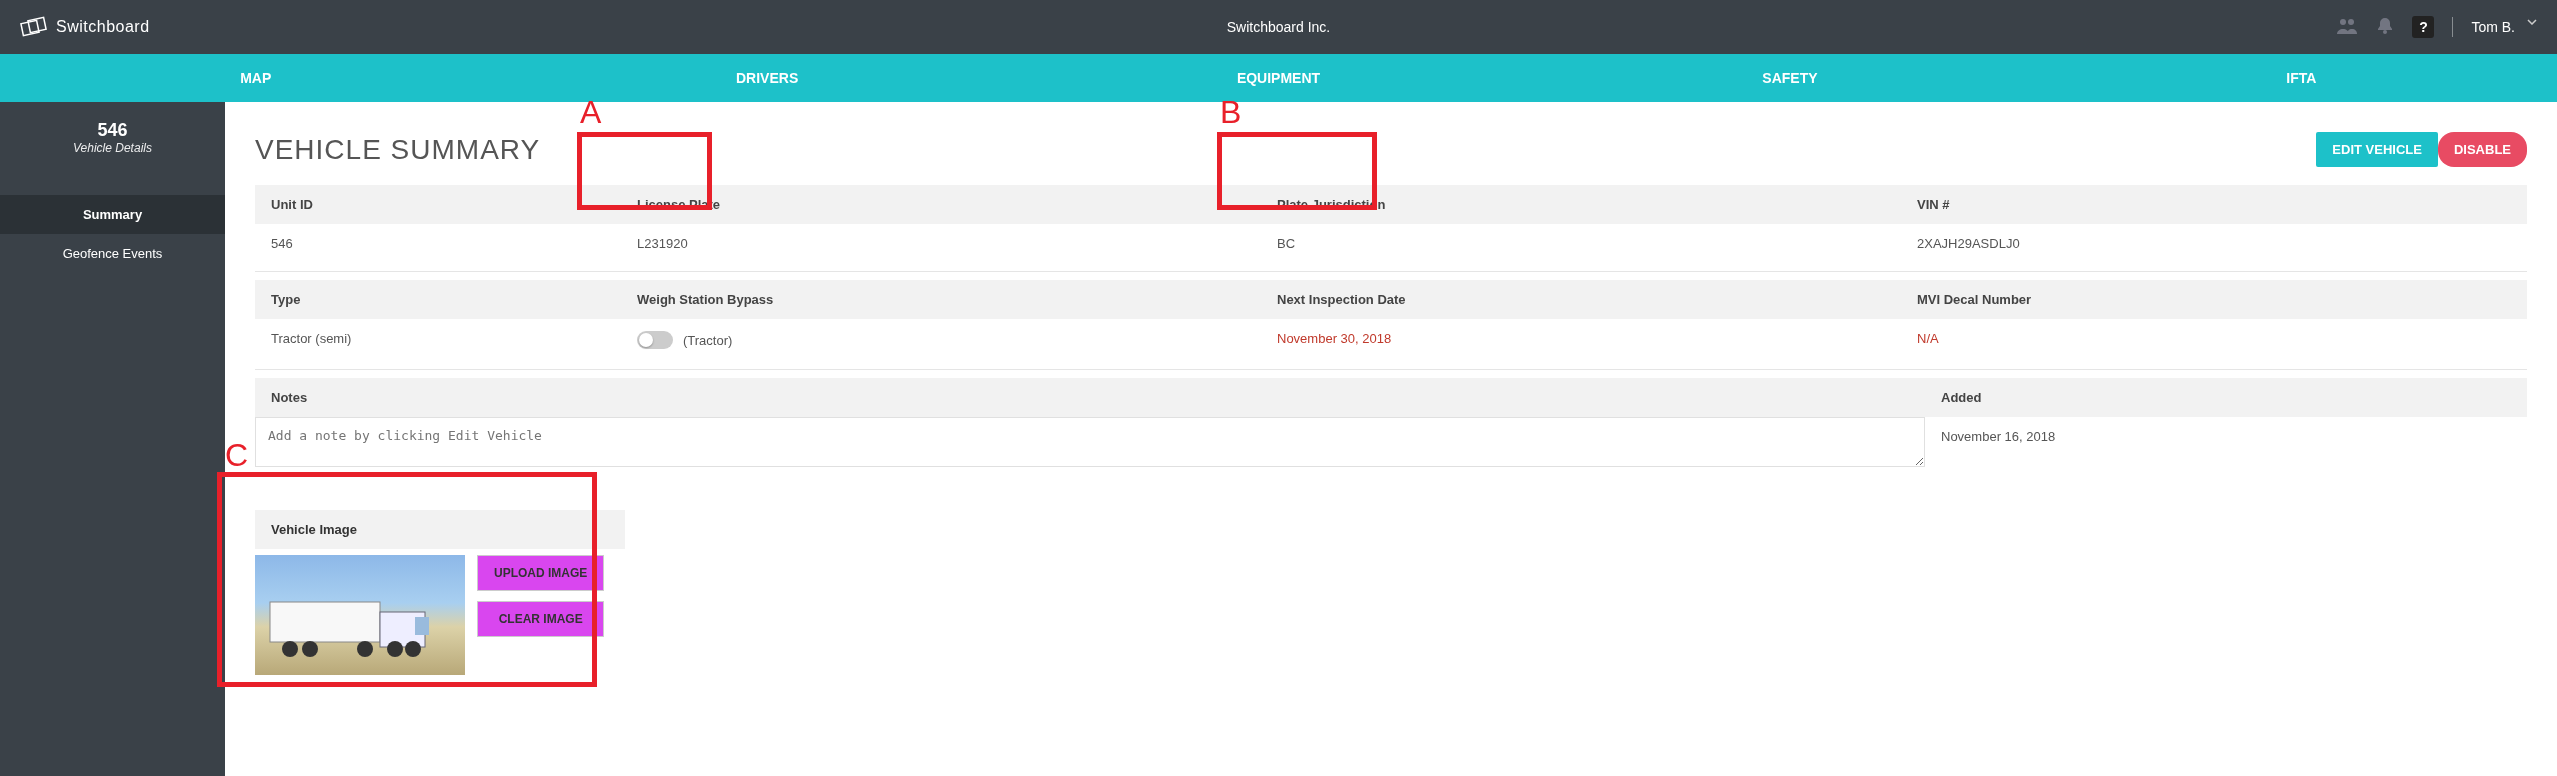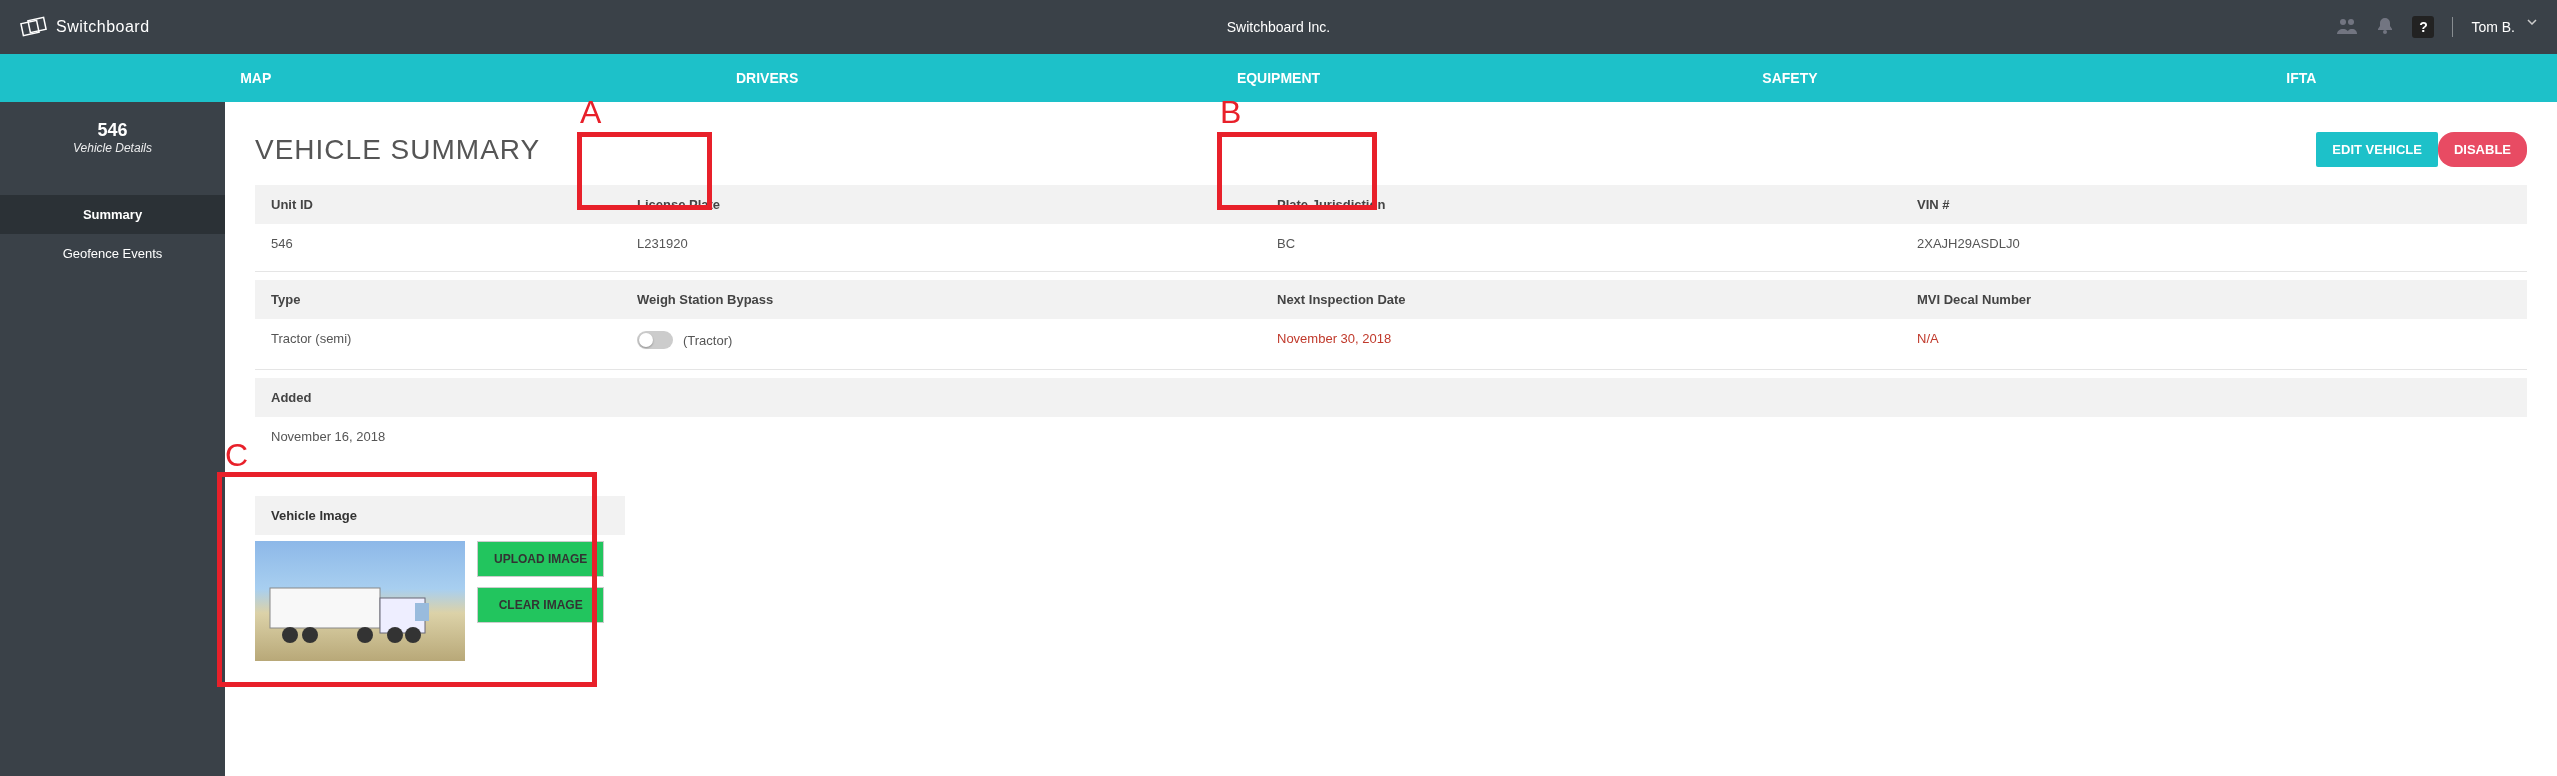--- a/index.html
+++ b/index.html
@@ -67,21 +67,21 @@
   .added-col { flex:1; }
   .notes-area { width:100%; height:50px; border:1px solid #e0e0e0; padding:10px 12px; font-size:13px; color:#888; resize: both; }
   
   
   .vimg-section { margin-top: 40px; width: 370px; }
   .vimg-head { background:#f2f2f2; padding:12px 16px; font-weight:600; margin-bottom: 2px;}
   .vimg-body { display:flex; gap:12px; padding:4px 0;}
   .vimg-thumb { width:210px; height:120px; background: linear-gradient(to bottom, #8db8e8 0%, #a8cff0 40%, #dcd2a8 60%, #b8a878 100%); position:relative; overflow:hidden;}
   .truck-svg { position:absolute; bottom:8px; left:10px; }
   .vimg-btns { display:flex; flex-direction:column; gap:10px;}
-  .btn-outline { background:#22c55e; border:1px solid #ccc; padding:10px 16px; font-size:12px; font-weight:600; cursor:pointer; color:#333;}
+  .btn-outline { background:#d946ef; border:1px solid #ccc; padding:10px 16px; font-size:12px; font-weight:600; cursor:pointer; color:#333;}
   
 </style>
 </head>
 <body>
 
 <div class="topbar">
   <div class="logo-wrap">
     <span class="logo-icon">
       <svg width="28" height="22" viewBox="0 0 28 22">
           <g stroke="#fff" stroke-width="1.5" fill="none">
@@ -184,20 +184,26 @@
       <div class="cell col2 toggle-wrap">
         <span class="toggle"></span>
         <span>(Tractor)</span>
       </div>
       <div class="cell col3 red">November 30, 2018</div>
       <div class="cell col4 red">N/A</div>
     </div>
     <div class="sep"></div>
 
     <div class="notes-row">
+      <div class="notes-col">
+        <div class="section-row head">
+            <div class="cell" style="width:100%;">Notes</div>
+          </div>
+        <textarea class="notes-area" placeholder="Add a note by clicking Edit Vehicle" style=""></textarea>
+      </div>
       <div class="added-col">
         <div class="section-row head">
             <div class="cell" style="width:100%;">Added</div>
           </div>
         <div class="section-row val">
             <div class="cell">November 16, 2018</div>
           </div>
       </div>
     </div>
 

